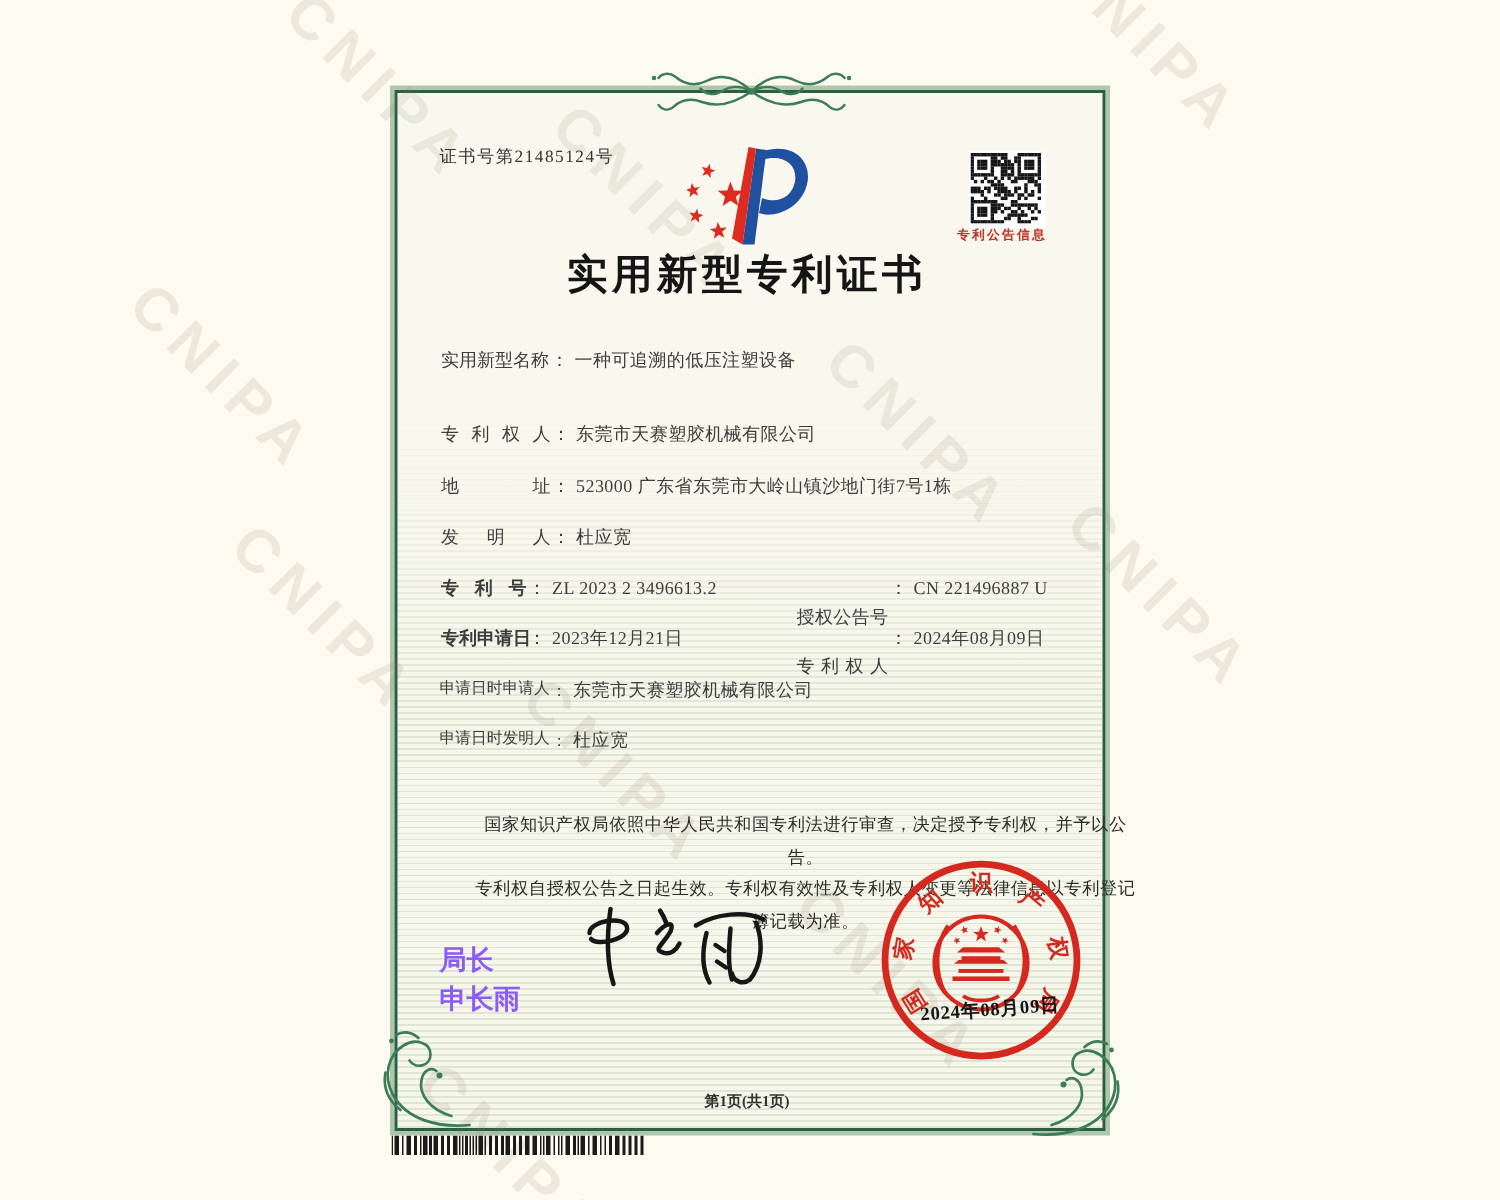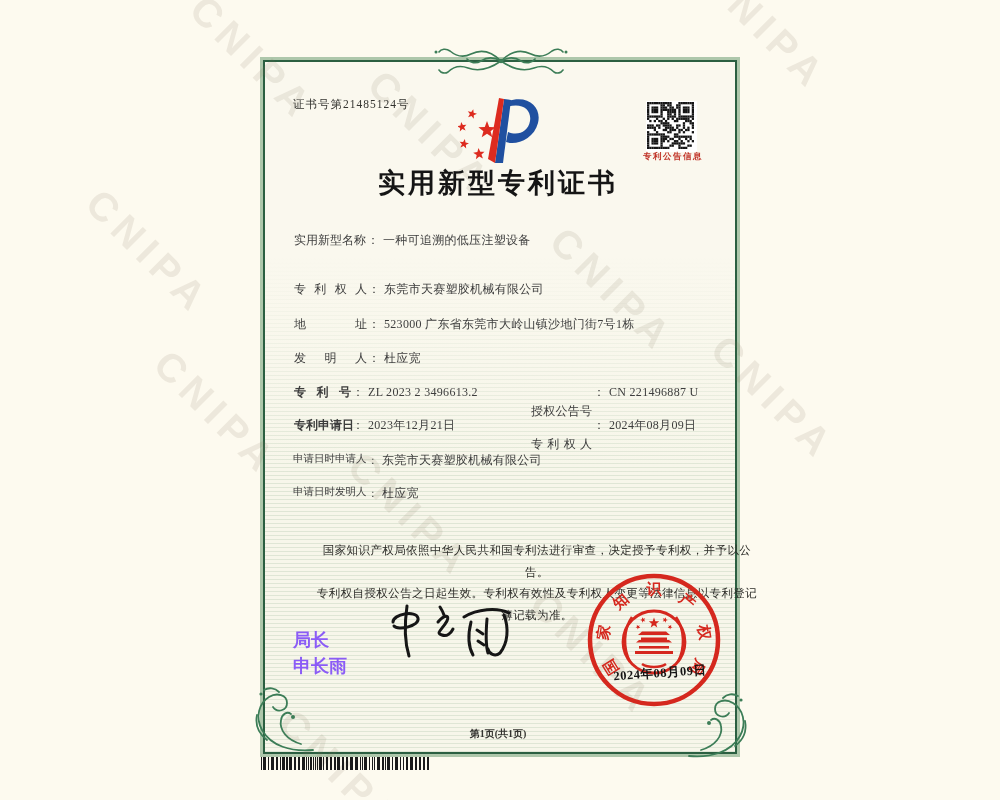--- a/index.html
+++ b/index.html
@@ -27,21 +27,21 @@
       linear-gradient(180deg,#faf8ee 0%,#faf8ee 28%,rgba(250,248,238,0) 60%),
       repeating-linear-gradient(0deg, rgba(128,164,128,0.20) 0px, rgba(128,164,128,0.20) 1px, rgba(0,0,0,0) 1px, rgba(0,0,0,0) 4px);
   }
   .cert-no{left:293px; top:97px; font-size:11.5px; letter-spacing:1px; color:#33332f;}
   .title{
     left:263px; top:165px; width:470px; text-align:center;
     font-size:27px; font-weight:bold; letter-spacing:3px; color:#151515;
   }
   .qr-wrap{left:646px; top:101px; width:49px; height:49px; background:#ffffff; padding:1px;}
   .qr-caption{
-    left:638px; top:151px; width:70px; text-align:center;
+    left:638px; top:151px; width:70px; text-align:left;
     font-size:8.5px; font-weight:bold; letter-spacing:1.5px; color:#c03228;
   }
   .row{font-size:12px; color:#3d3d3d; white-space:nowrap;}
   .lbl{display:inline-block; text-align:justify; text-align-last:justify; vertical-align:top;}
   .w73{width:73px;} .w57{width:57px;font-weight:bold;} .w61{width:61px;margin-top:19px;}
   .colon{padding:0 4px 0 1px;}
   .val{letter-spacing:0.3px;}
   .row-sm{font-size:10.5px;}
   .row-sm .colon{padding:0 4px 0 1px;}
   .legal{

